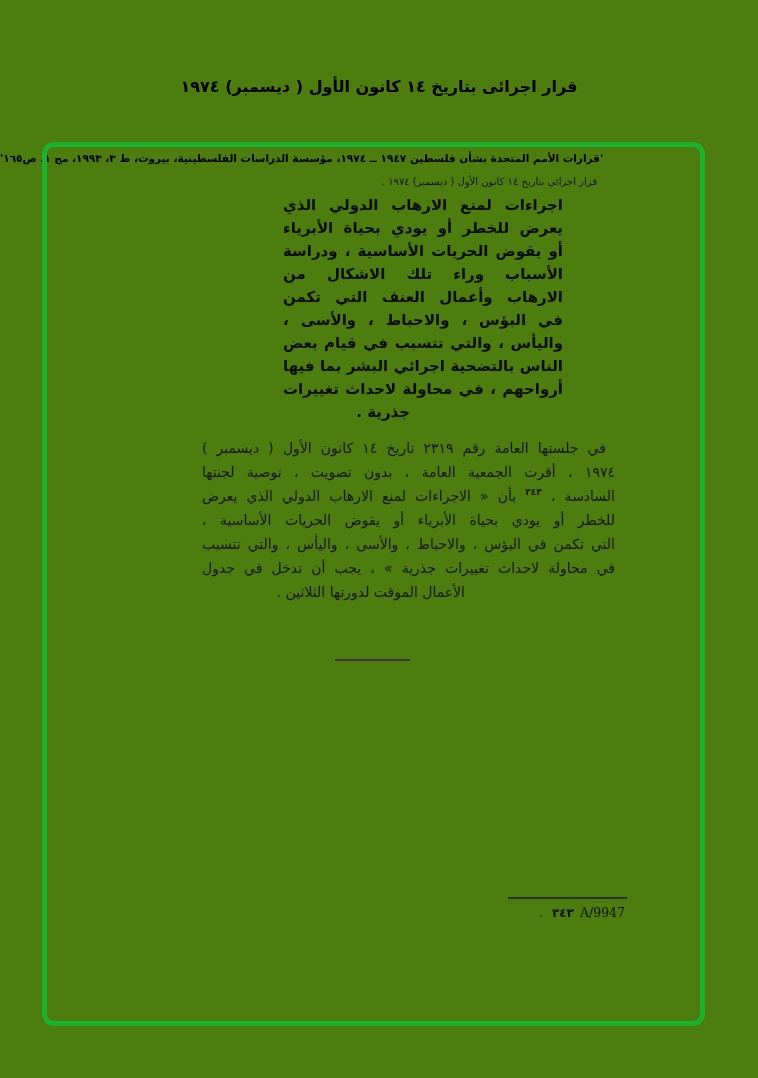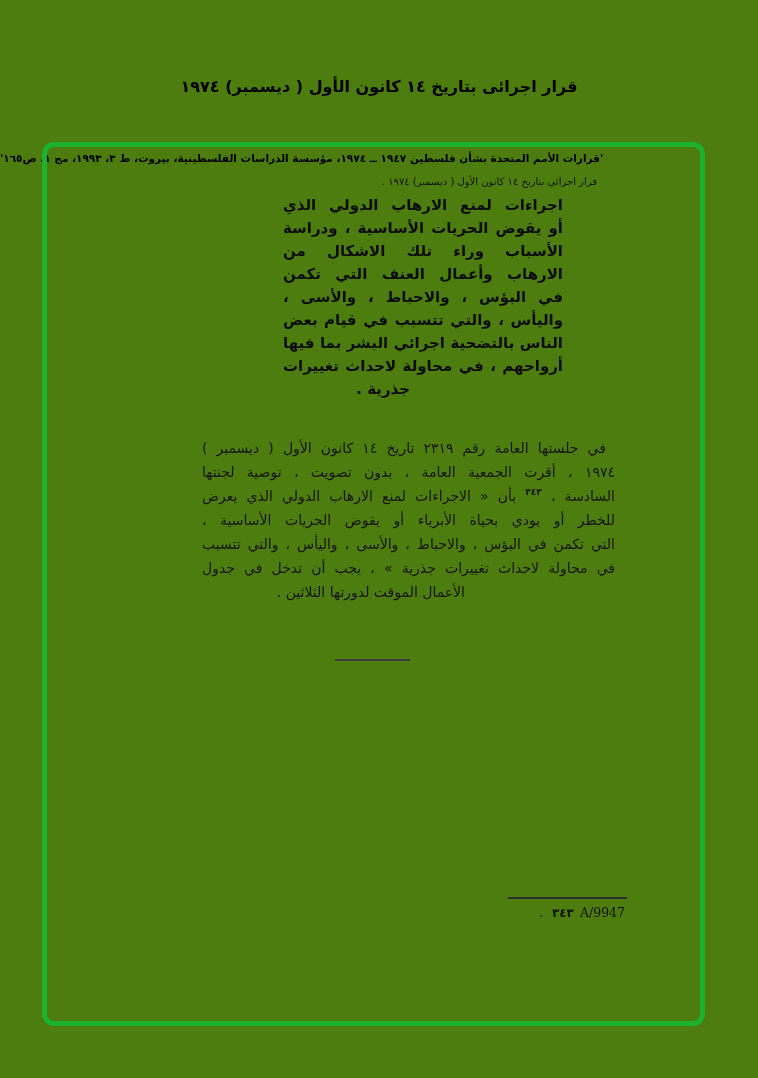--- a/index.html
+++ b/index.html
@@ -95,20 +95,21 @@
   <div class="doc-title">قرار اجرائى بتاريخ ١٤ كانون الأول ( ديسمبر) ١٩٧٤</div>
 
   <div class="doc-citation">'قرارات الأمم المتحدة بشأن فلسطين ١٩٤٧ ــ ١٩٧٤، مؤسسة الدراسات الفلسطينية، بيروت، ط ٣، ١٩٩٣، مج ١، ص١٦٥'</div>
 
   <div class="highlight-frame"></div>
 
   <div class="intro-line">قرار اجرائي بتاريخ ١٤ كانون الأول ( ديسمبر) ١٩٧٤ .</div>
 
   <div class="heading-block">
     <div class="jline">اجراءات لمنع الارهاب الدولي الذي</div>
+    <div class="jline">يعرض للخطر أو يودي بحياة الأبرياء</div>
     <div class="jline">أو يقوض الحريات الأساسية ، ودراسة</div>
     <div class="jline">الأسباب وراء تلك الاشكال من</div>
     <div class="jline">الارهاب وأعمال العنف التي تكمن</div>
     <div class="jline">في البؤس ، والاحباط ، والأسى ،</div>
     <div class="jline">واليأس ، والتي تتسبب في قيام بعض</div>
     <div class="jline">الناس بالتضحية اجرائي البشر بما فيها</div>
     <div class="jline">أرواحهم ، في محاولة لاحداث تغييرات</div>
     <div class="lastline">جذرية .</div>
   </div>
 

